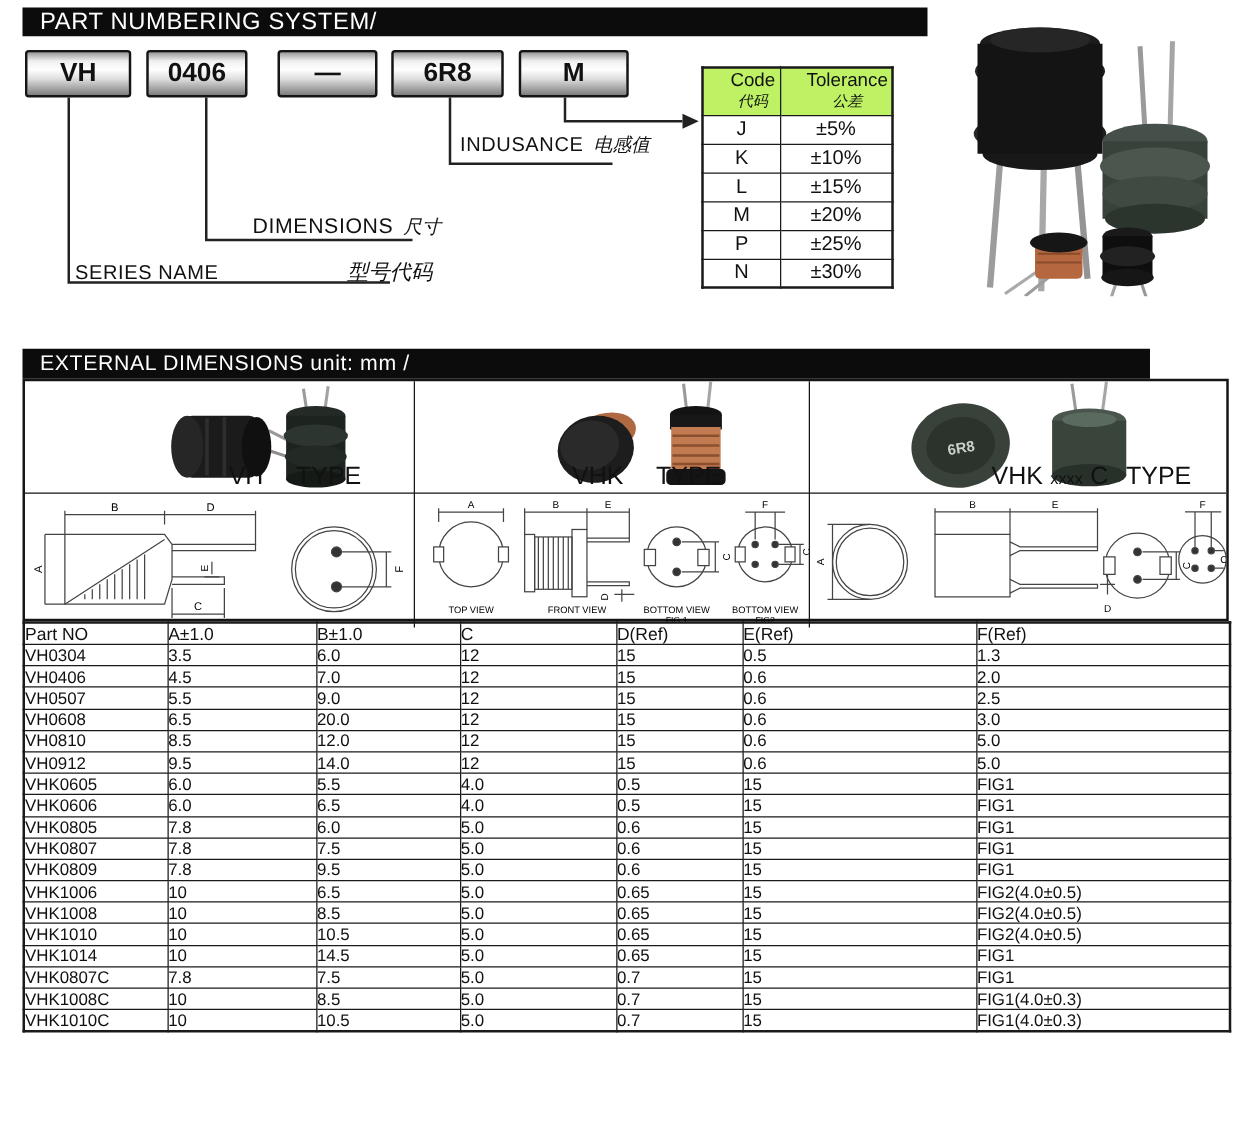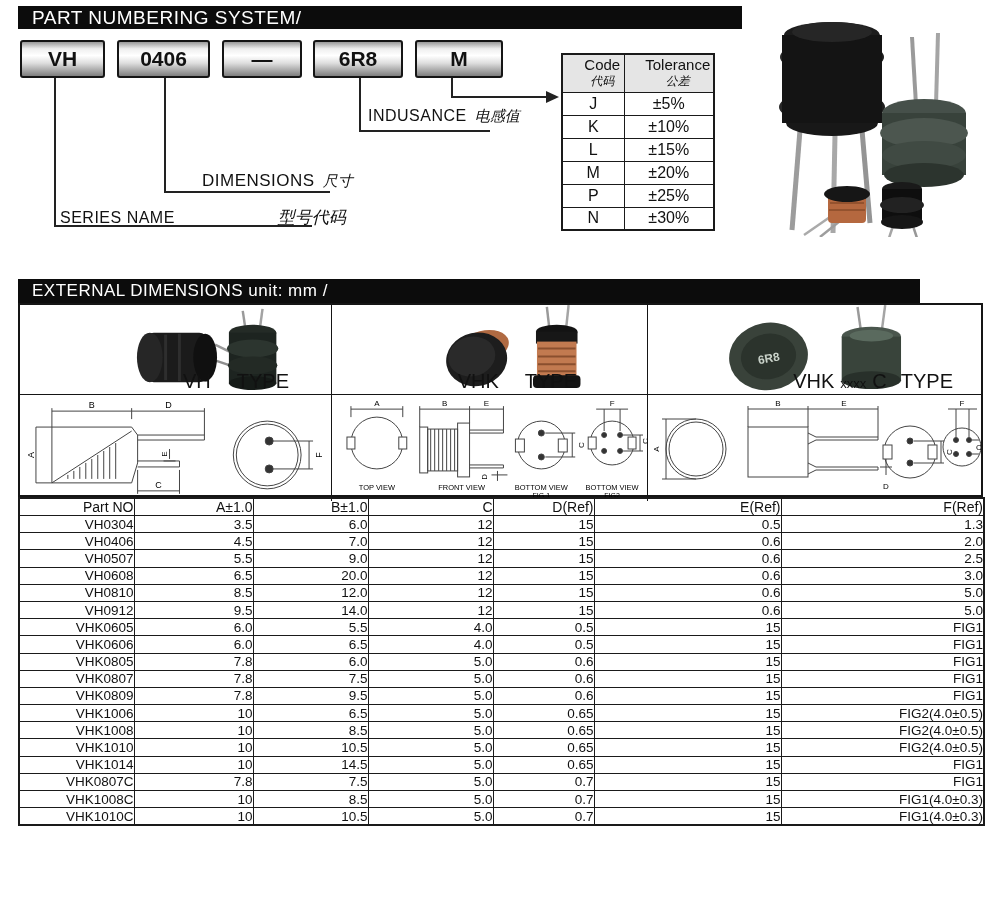--- a/index.html
+++ b/index.html
@@ -20,42 +20,42 @@
 
   
   .pn-box {
     position:absolute; top:40px; height:38px;
     border:2px solid #151515; border-radius:3px;
     background:linear-gradient(180deg,#9a9a9a 0%,#efefef 20%,#ffffff 40%,#dedede 62%,#7e7e7e 100%);
     display:flex; align-items:center; justify-content:center;
     font-size:21px; font-weight:bold; color:#111;
   }
   #box-vh   { left:20px;  width:85px; }
-  #box-dim  { left:117px; width:93px; }
+  #box-dim  { left:117px; width:81px; }
   #box-dash { left:222px; width:80px; }
   #box-ind  { left:313px; width:90px; }
   #box-tol  { left:415px; width:88px; }
 
   .pn-label { position:absolute; display:flex; align-items:baseline; gap:8px; white-space:nowrap; }
   .pn-label .en { font-size:16px; letter-spacing:0.5px; }
   .pn-label .cn { font-size:15px; font-style:italic; font-family:"Liberation Serif","DejaVu Serif",serif; }
   #lbl-indusance { left:368px; top:107px; }
   #lbl-dimensions { left:174px; top:171px; } #lbl-dimensions .en{ font-size:17px;margin-left:28px; }
   #lbl-series { left:60px; top:206px; } #lbl-series .cn { margin-left:95px; font-size:17px; }
 
   svg.linework { position:absolute; left:0; top:0; pointer-events:none; }
 
   
   table.tol {
     position:absolute; left:561px; top:53px; width:152px;
     border-collapse:collapse; table-layout:fixed; text-align:center;
     border:2px solid #1a1a1a;
   }
   table.tol th {
-    background:#e5e5e5; border:1px solid #1a1a1a; height:38px;
+    background:#bef264; border:1px solid #1a1a1a; height:38px;
     font-weight:400; vertical-align:middle;padding-left:18px;
   }
   table.tol th .en { display:block; font-size:15px; }
   table.tol th .cn { display:block; font-size:12px; font-style:italic; font-family:"Liberation Serif","DejaVu Serif",serif; }
   table.tol td { border:1px solid #1a1a1a; height:23px; font-size:16px; }
 
   
   #ext-grid {
     left:18px; top:303px; width:965px; height:194px;
     border:2px solid #151515; display:grid;
@@ -70,21 +70,21 @@
     display:flex; align-items:baseline; gap:14px;
   }
   .type-label .small { font-size:13px; margin:18px -8px 0 -8px; }
   #type1 .type-label { right:42px; }
   #type2 .type-label { right:70px; }
   #type3 .type-label { right:28px; }
 
   
   table.dims {
     position:absolute; left:18px; top:497px; width:965px;
-    border-collapse:collapse; table-layout:fixed; text-align:right;
+    border-collapse:collapse; table-layout:fixed; text-align:left;
     font-size:13.5px; border:2px solid #1a1a1a;
   }
   table.dims th, table.dims td {
     border:1.8px solid #1a1a1a; height:17.2px; padding:0; font-weight:400;
     overflow:hidden; white-space:nowrap;
   }
   table.dims th { font-size:14px; }
 
   text { font-family:"Liberation Sans","DejaVu Sans",sans-serif; }
 </style>

